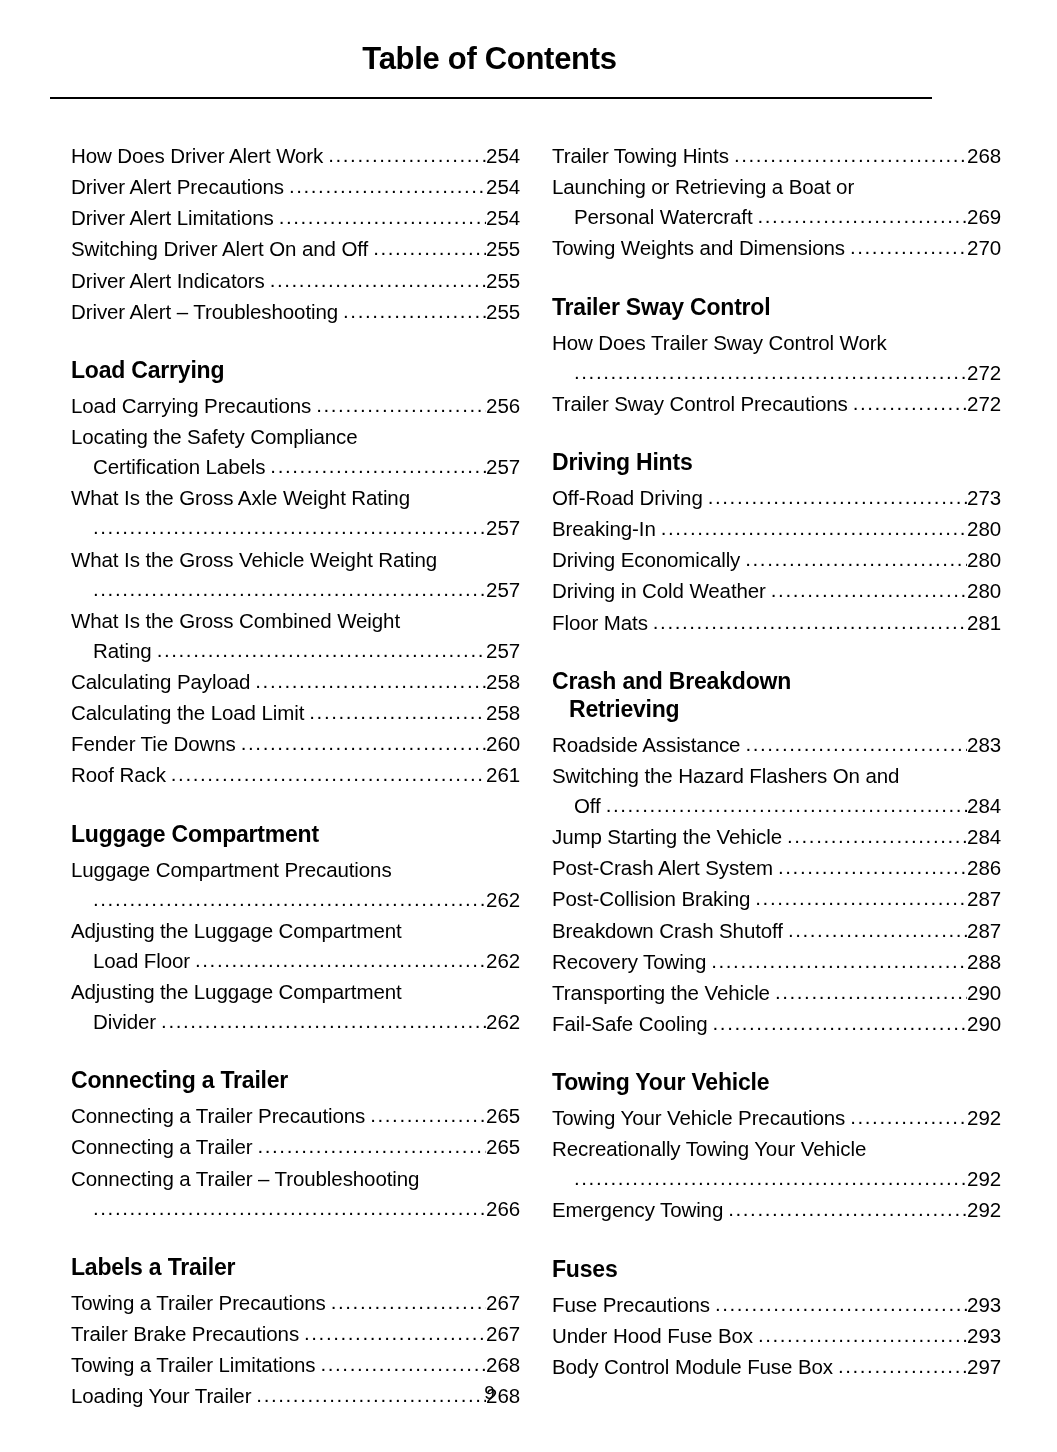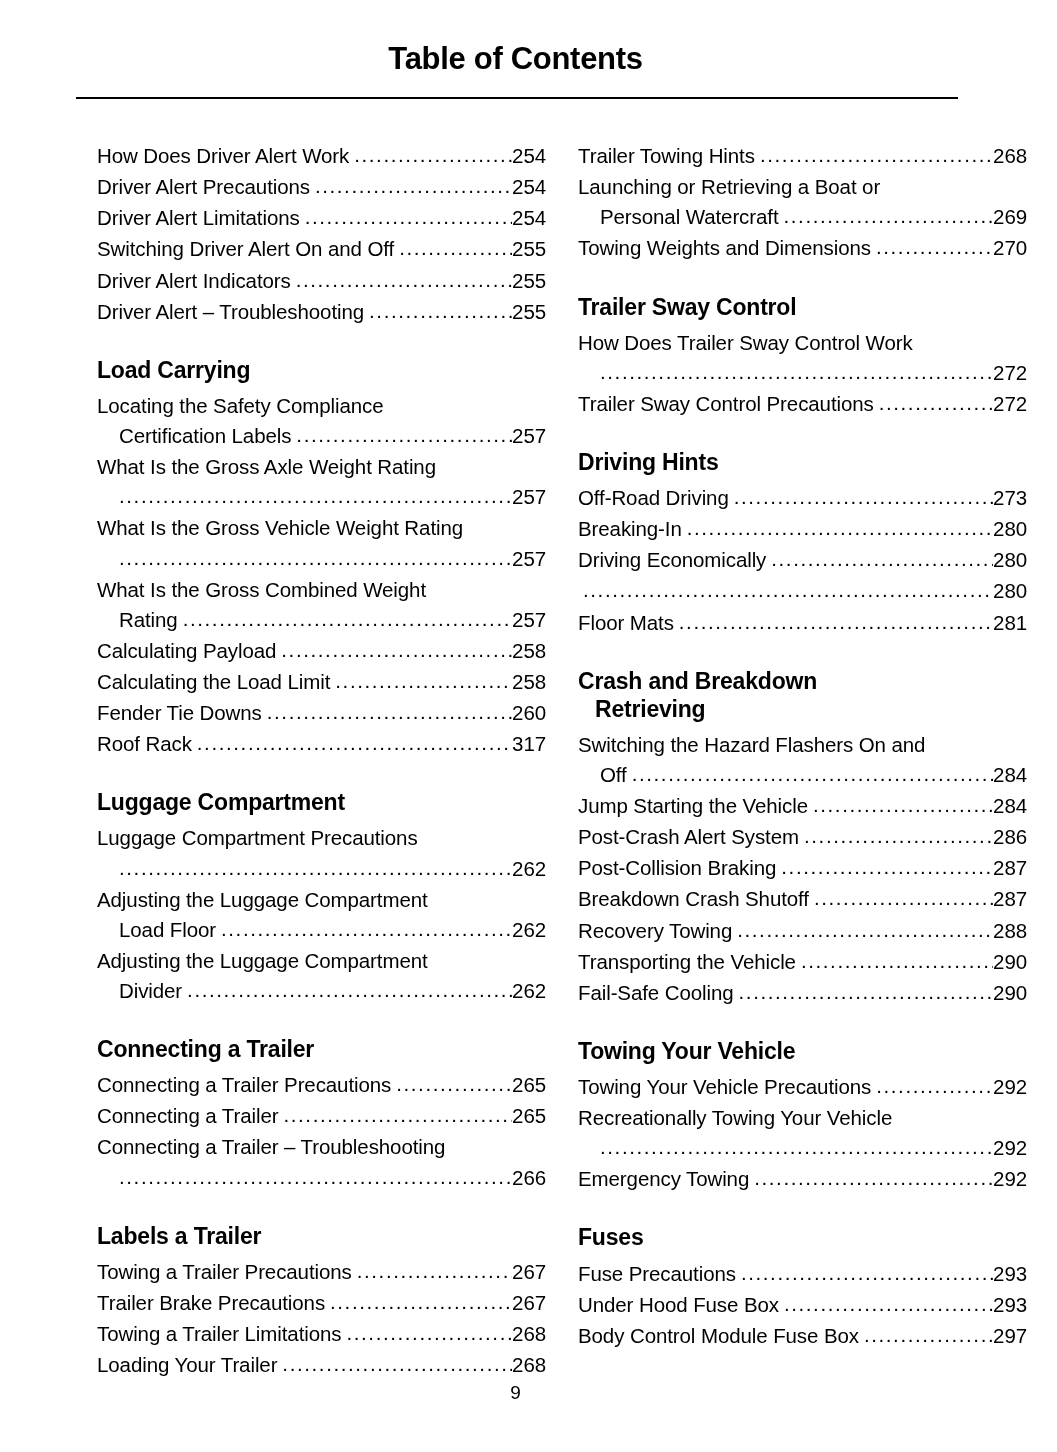--- a/index.html
+++ b/index.html
@@ -14,21 +14,20 @@
     color: #000000;
     position: relative;
     overflow: hidden;
   }
 
   .page {
     position: relative;
     width: 979px;
     height: 1452px;
     box-sizing: border-box;
-    margin-left: 26px;
   }
 
   
   .page-header {
     padding-top: 42px;
     text-align: center;
   }
   .page-title {
     font-size: 31px;
     font-weight: bold;
@@ -177,20 +176,27 @@
         </div>
         <div class="toc-entry">
           <div class="entry-line">
             <span class="entry-title">Driver Alert – Troubleshooting</span>
             <span class="leader"></span>
             <span class="entry-page">255</span>
           </div>
         </div>
         <div class="section-heading"><span>Load Carrying</span></div>
         <div class="toc-entry">
+          <div class="entry-line">
+            <span class="entry-title">Load Carrying Precautions</span>
+            <span class="leader"></span>
+            <span class="entry-page">256</span>
+          </div>
+        </div>
+        <div class="toc-entry">
           <div class="entry-wrap-first">Locating the Safety Compliance</div>
           <div class="entry-wrap-second">
             <span class="entry-title">Certification Labels</span>
             <span class="leader"></span>
             <span class="entry-page">257</span>
           </div>
         </div>
         <div class="toc-entry">
           <div class="entry-wrap-first">What Is the Gross Axle Weight Rating</div>
           <div class="entry-wrap-second">
@@ -231,21 +237,21 @@
           <div class="entry-line">
             <span class="entry-title">Fender Tie Downs</span>
             <span class="leader"></span>
             <span class="entry-page">260</span>
           </div>
         </div>
         <div class="toc-entry">
           <div class="entry-line">
             <span class="entry-title">Roof Rack</span>
             <span class="leader"></span>
-            <span class="entry-page">317</span>
+            <span class="entry-page">261</span>
           </div>
         </div>
         <div class="section-heading"><span>Luggage Compartment</span></div>
         <div class="toc-entry">
           <div class="entry-wrap-first">Luggage Compartment Precautions</div>
           <div class="entry-wrap-second">
             <span class="leader" style="margin-left: 0px;"></span>
             <span class="entry-page">262</span>
           </div>
         </div>
@@ -372,32 +378,40 @@
         </div>
         <div class="toc-entry">
           <div class="entry-line">
             <span class="entry-title">Driving Economically</span>
             <span class="leader"></span>
             <span class="entry-page">280</span>
           </div>
         </div>
         <div class="toc-entry">
           <div class="entry-line">
+            <span class="entry-title">Driving in Cold Weather</span>
             <span class="leader"></span>
             <span class="entry-page">280</span>
           </div>
         </div>
         <div class="toc-entry">
           <div class="entry-line">
             <span class="entry-title">Floor Mats</span>
             <span class="leader"></span>
             <span class="entry-page">281</span>
           </div>
         </div>
         <div class="section-heading"><span>Crash and Breakdown</span><span class="cont">Retrieving</span></div>
+        <div class="toc-entry">
+          <div class="entry-line">
+            <span class="entry-title">Roadside Assistance</span>
+            <span class="leader"></span>
+            <span class="entry-page">283</span>
+          </div>
+        </div>
         <div class="toc-entry">
           <div class="entry-wrap-first">Switching the Hazard Flashers On and</div>
           <div class="entry-wrap-second">
             <span class="entry-title">Off</span>
             <span class="leader"></span>
             <span class="entry-page">284</span>
           </div>
         </div>
         <div class="toc-entry">
           <div class="entry-line">

